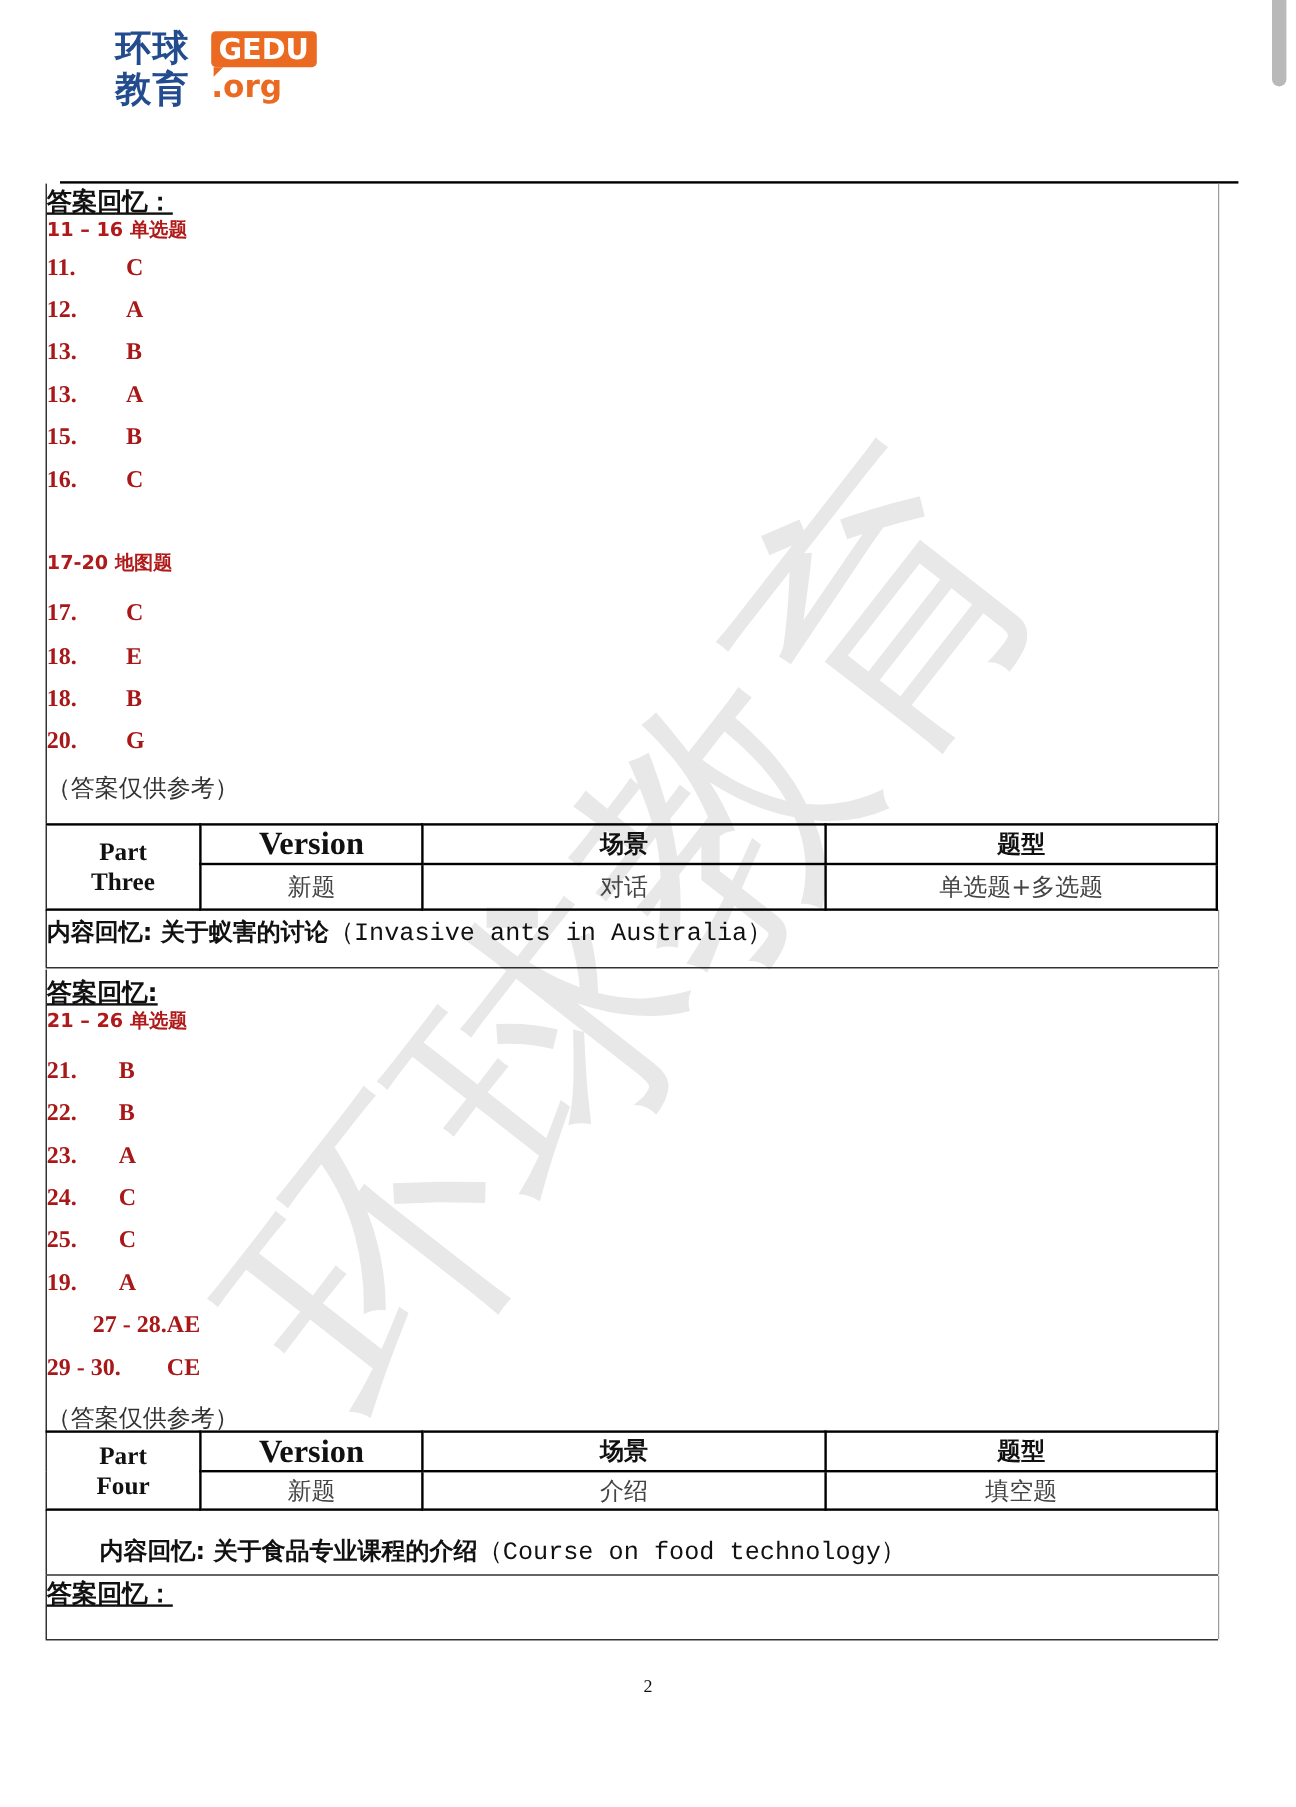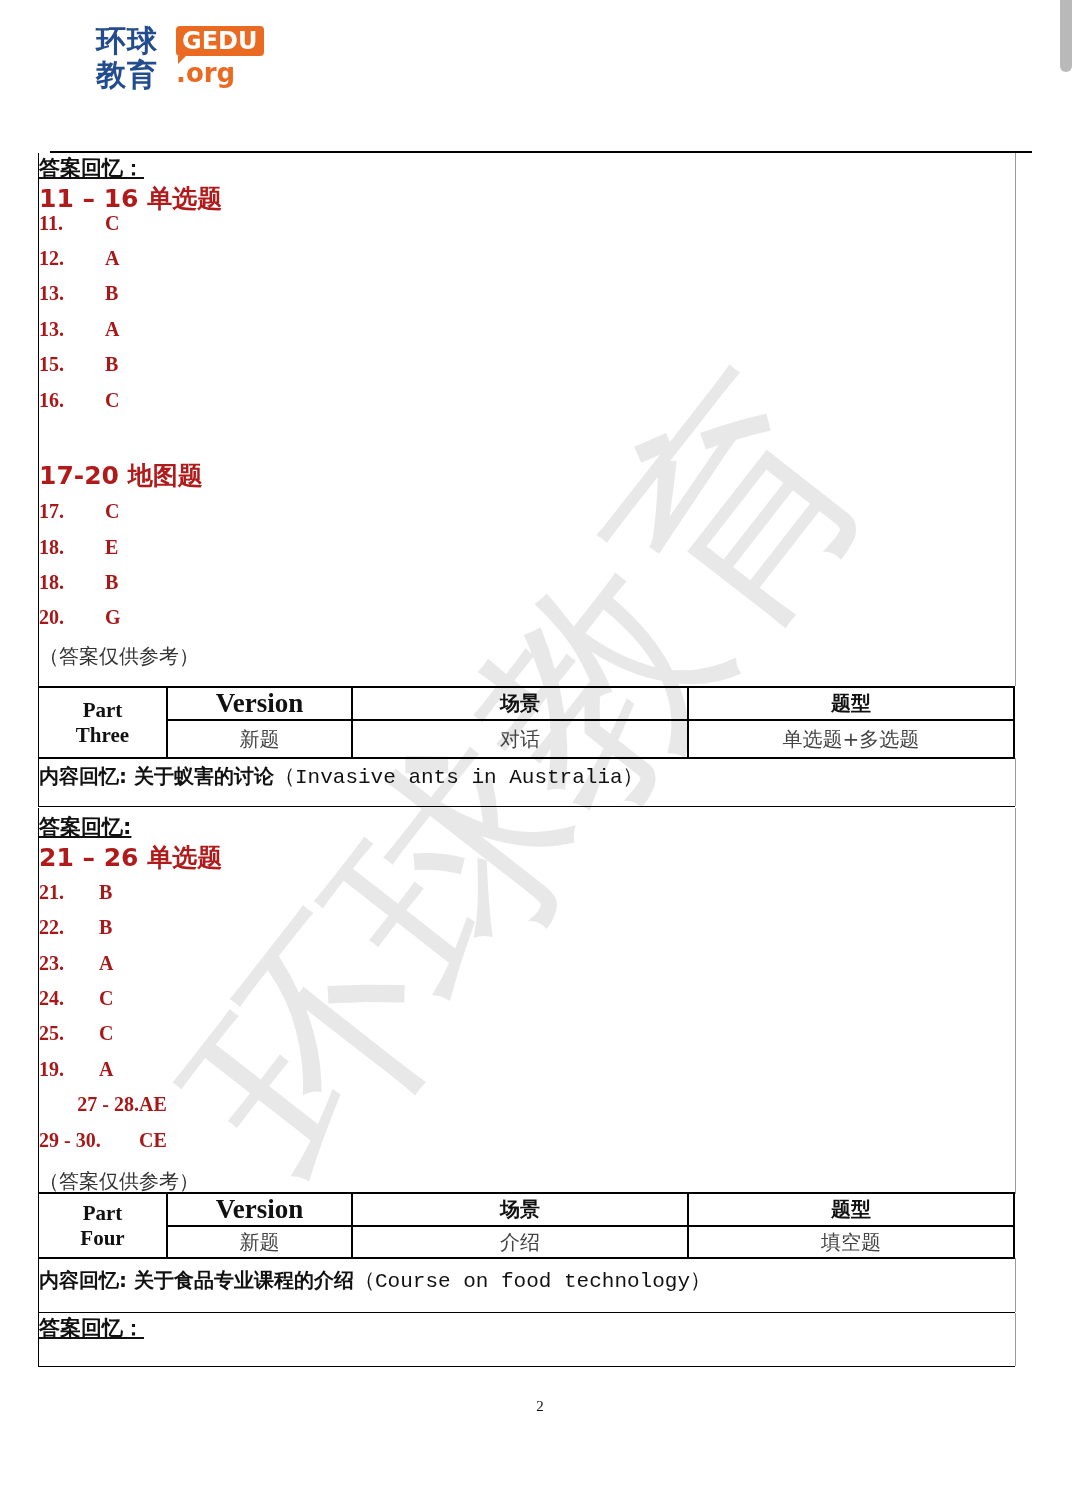--- a/index.html
+++ b/index.html
@@ -14,21 +14,21 @@
     font-weight:bold; font-size:24px; line-height:30px; padding:0 6px; border-radius:4px; }
   .logo .gedu:after { content:""; position:absolute; left:2px; bottom:-8px; border-left:8px solid #ea6a21; border-bottom:8px solid transparent; }
   .logo .org { position:absolute; left:80px; top:34px; color:#ea6a21; font-family:"DejaVu Sans", sans-serif; font-weight:bold; font-size:26px; line-height:30px; }
   .scrollbar { position:absolute; right:8px; top:0; width:12px; height:72px; background:#b9b9b9; border-radius:0 0 6px 6px; }
   .topline { position:absolute; left:50px; top:151px; width:982px; height:2px; background:#000; }
 
   .frame { position:absolute; left:38px; width:976px; border-left:1px solid #000; border-right:1px solid #9a9a9a; }
   .frame1 { top:153px; height:533px; }
   .row-text { position:absolute; left:0; white-space:nowrap; }
   .hdr { font-family:"DejaVu Sans", sans-serif; font-size:21px; font-weight:bold; color:#111;text-decoration:underline; }
-  .sec { font-family:"DejaVu Sans", sans-serif; font-size:25px; font-weight:bold; color:#b01a1a; }
+  .sec { font-family:"DejaVu Sans", sans-serif; font-size:16px; font-weight:bold; color:#b01a1a; }
   .ans { font-family:"Liberation Serif", serif; font-weight:bold; font-size:20px; color:#a81818; }
   .ans .q { display:inline-block; }
   .note { font-family:"DejaVu Sans", sans-serif; font-size:20px; color:#333; }
 
   .tbl { position:absolute; left:38px; width:977px; border-collapse:collapse; }
   .tbl td { border:2px solid #000; text-align:center; padding:0; }
   .tbl .part { font-family:"Liberation Serif", serif; font-weight:bold; font-size:21px; border-top:2px solid #000; border-left:1px solid #000; }
   .tbl .h { font-family:"Liberation Serif", serif; font-weight:bold; font-size:27px; }
   .tbl .hc { font-family:"DejaVu Sans", sans-serif; font-weight:bold; font-size:20px;margin-left:25px; }
   .tbl .v { font-family:"DejaVu Sans", sans-serif; font-size:20px; color:#444; }
@@ -134,21 +134,21 @@
   </tr>
   <tr style="height:32px;">
     <td class="v">新题</td>
     <td class="v">介绍</td>
     <td class="v">填空题</td>
   </tr>
 </tbody>
   </table>
 
 <div class="frame" style="top:1258px; height:54px;">
-  <div class="row-text content" style="top:8px;"><span>内容回忆: 关于食品专业课程的介绍</span><span class="mono">（Course on food technology）</span></div>
+  <div class="row-text content" style="top:20px;margin-left:44px;"><span>内容回忆: 关于食品专业课程的介绍</span><span class="mono">（Course on food technology）</span></div>
 </div>
 <div class="hline" style="top:1312px;"></div>
 
 <div class="frame" style="top:1313px; height:53px;">
   <div class="row-text hdr" style="top:1px;">答案回忆：</div>
 </div>
 <div class="hline" style="top:1366px;"></div>
 
 <div class="pagenum">2</div>
 

